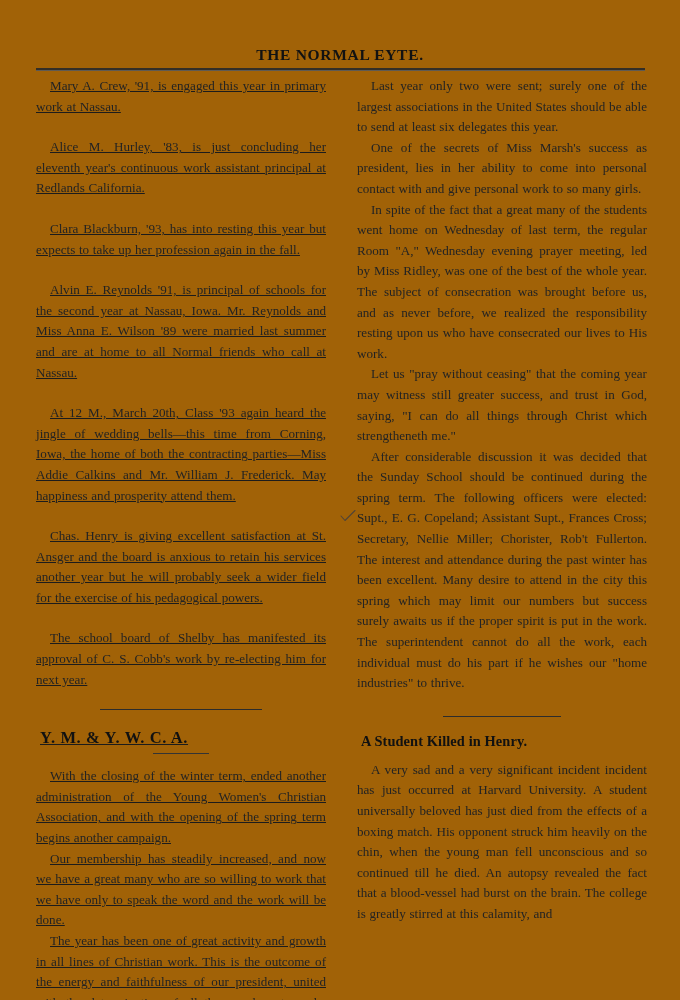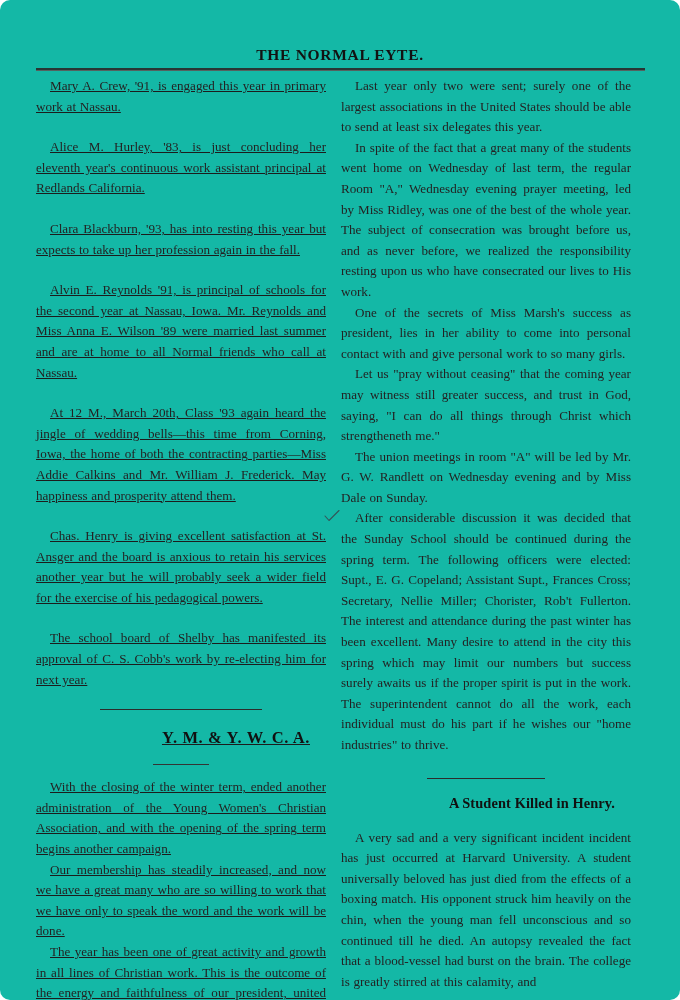--- a/index.html
+++ b/index.html
@@ -13,22 +13,21 @@
     font-family: "Liberation Serif", serif;
     color: #1c1c1c;
     overflow: hidden;
     position: relative;
   }
 
   
   .page {
     position: absolute;
     inset: 0;
-    background: #14b8a6;
-    border-radius: 10px;
+    background: #a16207;
   }
 
   .masthead {
     position: absolute;
     top: 46px;
     left: 0;
     width: 680px;
     text-align: center;
     font-family: "Liberation Serif", serif;
     font-weight: bold;
@@ -55,21 +54,21 @@
     width: 609px;
     height: 900px;
   }
 
   .col {
     position: absolute;
     top: 0;
     width: 290px;
   }
   .col-left  { left: 0; text-decoration: underline; }
-  .col-right { left: 305px; }
+  .col-right { left: 321px; }
 
   p.para {
     margin: 0 0 0px 0;
     font-size: 13.1px;
     line-height: 20.6px;
     text-align: justify;
     text-indent: 14px;
     text-justify: inter-word;
     word-spacing: 0.4px;
     color: #232323;
@@ -85,22 +84,22 @@
     margin: 19px auto 18px auto;
   }
   .sec-rule-short {
     width: 56px;
     height: 0;
     border-top: 1.4px solid #343434;
     margin: 5px auto 12px auto;
   }
 
   h2.section-title {
-    margin: 16px;
-    text-align: right;
+    margin: 4px;
+    text-align: left;
     font-family: "Liberation Serif", serif;
     font-weight: bold;
     font-size: 16.5px;
     letter-spacing: 0.6px;
     color: #111111;
   }
   h2.section-title.small {
     font-size: 14.4px;
     letter-spacing: 0.1px;
   }
@@ -156,24 +155,23 @@
       <p class="para">We are doing well financially and hope to be able to send several delegates to Lake Geneva.</p>
     </div>
 
     <div class="col col-right">
 
       <svg class="margin-mark" viewBox="0 0 16 14">
         <path d="M1 7 L5 11.5 L15 1.5" fill="none" stroke="currentColor" stroke-width="1.1" stroke-linecap="round" stroke-linejoin="round"></path>
       </svg>
 
       <p class="para">Last year only two were sent; surely one of the largest associations in the United States should be able to send at least six delegates this year.</p>
+      <p class="para">One of the secrets of Miss Marsh's success as president, lies in her ability to come into personal contact with and give personal work to so many girls.</p>
       <p class="para">In spite of the fact that a great many of the students went home on Wednesday of last term, the regular Room "A," Wednesday evening prayer meeting, led by Miss Ridley, was one of the best of the whole year.  The subject of consecration was brought before us, and as never before, we realized the responsibility resting upon us who have consecrated our lives to His work.</p>
-      <p class="para">One of the secrets of Miss Marsh's success as president, lies in her ability to come into personal contact with and give personal work to so many girls.</p>
       <p class="para">Let us "pray without ceasing" that the coming year may witness still greater success, and trust in God, saying, "I can do all things through Christ which strengtheneth me."</p>
-      <p class="para">The union meetings in room "A" will be led by Mr. G. W. Randlett on Wednesday evening and by Miss Dale on Sunday.</p>
       <p class="para">After considerable discussion it was decided that the Sunday School should be continued during the spring term.  The following officers were elected:  Supt., E. G. Copeland; Assistant Supt., Frances Cross; Secretary, Nellie Miller; Chorister, Rob't Fullerton.  The interest and attendance during the past winter has been excellent.  Many desire to attend in the city this spring which may limit our numbers but success surely awaits us if the proper spirit is put in the work.  The superintendent cannot do all the work, each individual must do his part if he wishes our "home industries" to thrive.</p>
 
       <div class="boxing-rule"></div>
 
       <h2 class="section-title small">A Student Killed in Henry.</h2>
 
       <p class="para" style="margin-top:10px;">A very sad and a very significant incident incident has just occurred at Harvard University.  A student universally beloved has just died from the effects of a boxing match.  His opponent struck him heavily on the chin, when the young man fell unconscious and so continued till he died.  An autopsy revealed the fact that a blood-vessel had burst on the brain.  The college is greatly stirred at this calamity, and</p>
     </div>
 
   </div>

